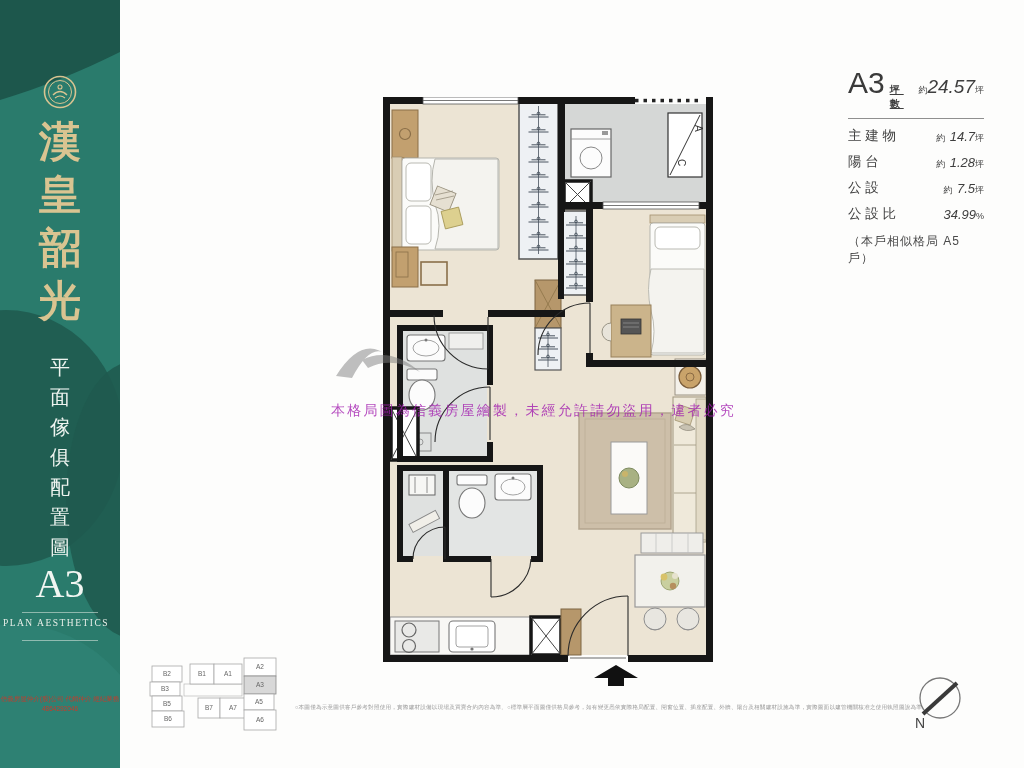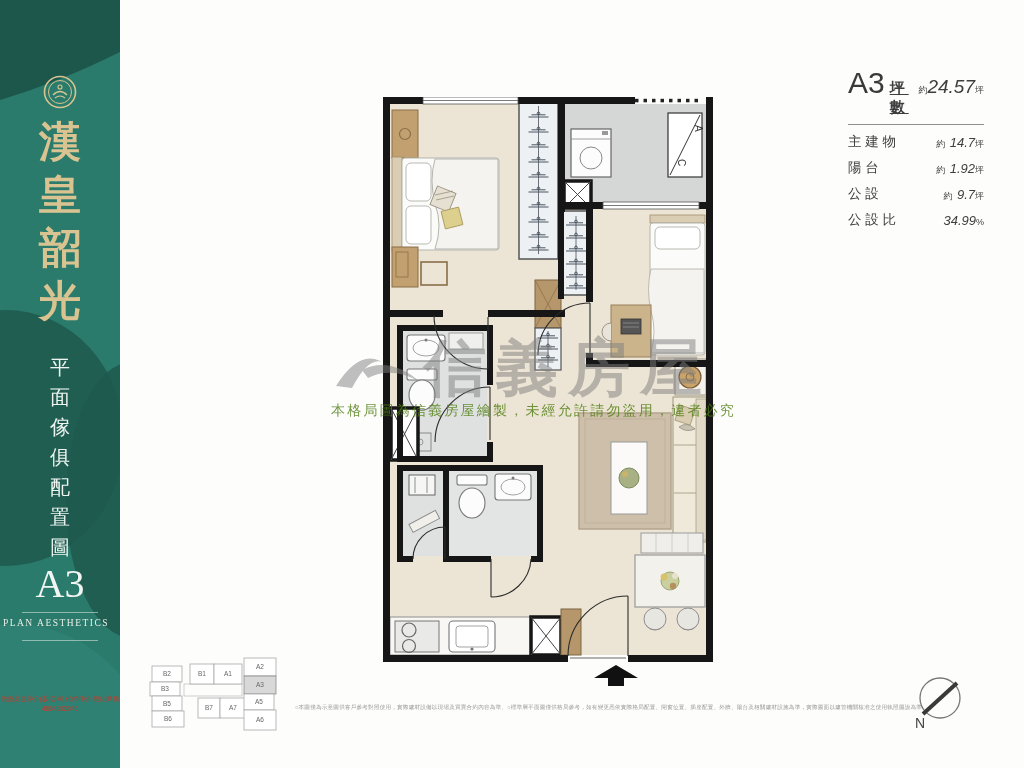--- a/index.html
+++ b/index.html
@@ -22,36 +22,36 @@
   .tagline{position:absolute;left:0;top:618px;width:112px;text-align:center;
        font-family:"Liberation Serif","DejaVu Serif",serif;font-size:9.5px;
        letter-spacing:1.5px;color:#e9efe9;}
   .license{position:absolute;left:0;top:694px;width:120px;text-align:center;
        font-size:6.5px;line-height:10px;color:#c53c2c;}
 
   
   .info{left:848px;top:66px;width:136px;color:#3e3e3e;}
   .info-head{display:flex;align-items:baseline;border-bottom:1px solid #8f8f8f;padding-bottom:7px;}
   .info-unit{font-size:30px;font-weight:300;letter-spacing:0px;color:#3a3a3a;}
-  .info-arealabel{font-size:15px;font-weight:bold;letter-spacing:4px;margin-left:5px;text-decoration:underline;}
+  .info-arealabel{font-size:10px;font-weight:bold;letter-spacing:4px;margin-left:5px;text-decoration:underline;}
   .vgroup{margin-left:auto;white-space:nowrap;}
   .approx{font-size:9px;}
   .val{font-size:19px;font-style:italic;}
   .suffix{font-size:9px;}
   .info-row{display:flex;align-items:flex-start;margin-top:8px;}
   .info-row .lbl{width:66px;display:flex;justify-content:space-between;font-size:13.5px;color:#3f3f3f;}
   .info-row .vgroup .val{font-size:13px;}
   .info-note{margin-top:10px;font-size:12px;letter-spacing:1px;color:#4a4a4a;}
 
   
   .wm-row{left:332px;top:326px;width:400px;display:flex;align-items:center;opacity:.5;pointer-events:none;}
   .wm-brand{font-size:62px;letter-spacing:10px;color:#7f7f7f;font-weight:bold;
        font-family:"Liberation Serif","DejaVu Serif",serif;white-space:nowrap;}
   .wm-cap{left:331px;top:402px;width:400px;font-size:14px;letter-spacing:2.2px;
-       color:#4d7c0f;opacity:.8;white-space:nowrap;pointer-events:none;}
+       color:#a21caf;opacity:.8;white-space:nowrap;pointer-events:none;}
 
   
   .disclaimer{left:295px;top:704px;width:640px;font-size:5.6px;color:#9a9a9a;
        letter-spacing:.2px;white-space:nowrap;}
 </style>
 </head>
 <body>
 
 <div class="abs sidebar">
   <svg class="sb-svg" width="120" height="768">
@@ -99,30 +99,31 @@
     <span class="vgroup">
       <span class="approx">約</span><span class="val">24.57</span><span class="suffix">坪</span>
     </span>
   </div>
   <div class="info-row">
     <span class="lbl">主 建 物</span>
     <span class="vgroup"><span class="approx">約</span> <span class="val">14.7</span><span class="suffix">坪</span></span>
   </div>
   <div class="info-row">
     <span class="lbl">陽 台</span>
-    <span class="vgroup"><span class="approx">約</span> <span class="val">1.92</span><span class="suffix">坪</span></span>
+    <span class="vgroup"><span class="approx">約</span> <span class="val">1.28</span><span class="suffix">坪</span></span>
   </div>
   <div class="info-row">
     <span class="lbl">公 設</span>
-    <span class="vgroup"><span class="approx">約</span> <span class="val">9.7</span><span class="suffix">坪</span></span>
+    <span class="vgroup"><span class="approx">約</span> <span class="val">7.5</span><span class="suffix">坪</span></span>
   </div>
   <div class="info-row">
     <span class="lbl">公 設 比</span>
     <span class="vgroup"><span class="val">34.99</span><span class="suffix">%</span></span>
   </div>
+  <div class="info-note">（本戶相似格局 A5戶）</div>
 </div>
 
 <svg class="abs" style="left:383px;top:97px" width="330" height="565" viewBox="0 0 330 565">
 
   <rect x="7" y="7" width="316" height="551" fill="#ece4d4"></rect>
   <rect x="182" y="7" width="141" height="98" fill="#d5d7d6"></rect>
   <rect x="20" y="234" width="84" height="125" fill="#dfe1e0"></rect>
   <rect x="20" y="374" width="40" height="85" fill="#dfe1e0"></rect>
   <rect x="66" y="374" width="88" height="85" fill="#e3e5e4"></rect>
 
@@ -374,21 +375,20 @@
 
 <svg class="abs" style="left:593px;top:664px" width="46" height="24">
   <polygon points="1,14 23,1 45,14 31,14 31,22 15,22 15,14" fill="#111"></polygon>
 </svg>
 
 <div class="abs wm-row">
   <svg width="92" height="64" viewBox="0 0 92 64">
     <path d="M4,50 Q30,8 56,30 Q40,14 20,52 Z" fill="#818181"></path>
     <path d="M30,34 Q58,20 88,46 Q60,30 36,42 Z" fill="#818181"></path>
   </svg>
-  <span class="wm-brand">信義房屋</span>
 </div>
 <div class="abs wm-cap">本格局圖為信義房屋繪製，未經允許請勿盜用，違者必究</div>
 
 <svg class="abs" style="left:148px;top:656px" width="132" height="78" viewBox="0 0 132 78" id="keyplan">
   <rect x="36" y="28" width="58" height="12" fill="none" stroke="#bbb" stroke-width="0.7"></rect>
 <rect x="4" y="10" width="30" height="16" fill="#ffffff" stroke="#a8a8a8" stroke-width="0.8"></rect>
     <text x="19" y="20.4" text-anchor="middle" font-size="6.5" fill="#666" font-family="Liberation Sans, sans-serif">B2</text>
     <rect x="2" y="26" width="30" height="14" fill="#ffffff" stroke="#a8a8a8" stroke-width="0.8"></rect>
     <text x="17" y="35.4" text-anchor="middle" font-size="6.5" fill="#666" font-family="Liberation Sans, sans-serif">B3</text>
     <rect x="4" y="40" width="30" height="15" fill="#ffffff" stroke="#a8a8a8" stroke-width="0.8"></rect>

